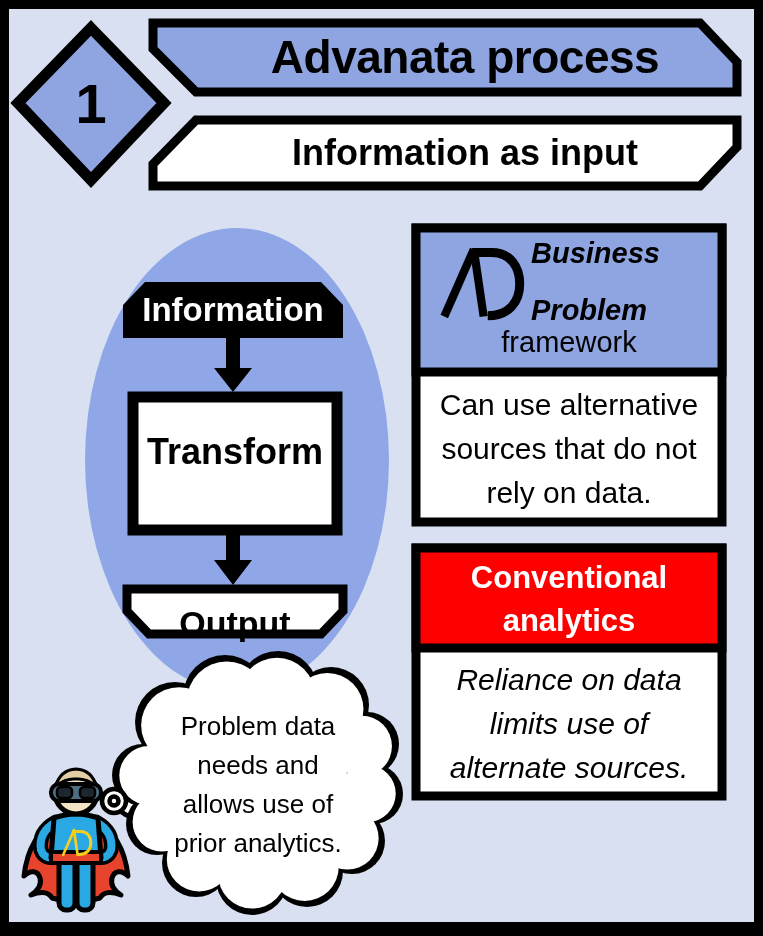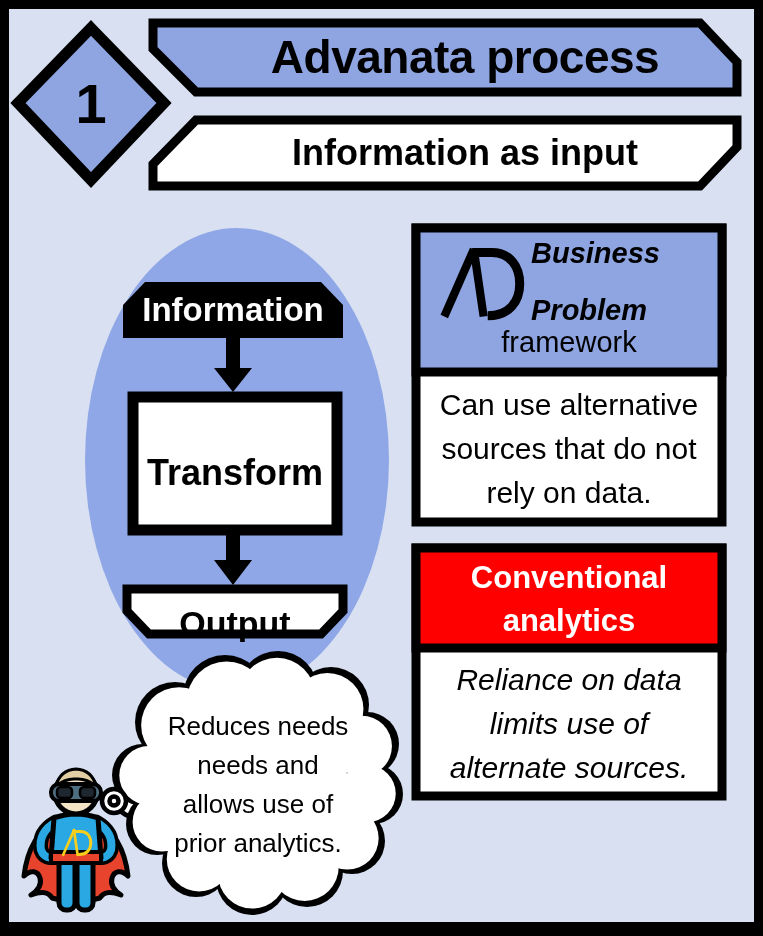--- a/index.html
+++ b/index.html
@@ -128,21 +128,21 @@
   </svg>
 
   <div class="t b step-txt" style="left:41px; top:62px; width:100px; height:82px;">1</div>
 
   <div class="t b title-txt" style="left:200px; top:20px; width:530px; height:74px;">Advanata process</div>
 
   <div class="t b subtitle-txt" style="left:200px; top:118px; width:530px; height:70px;">Information as input</div>
 
   <div class="t b w info-txt" style="left:123px; top:282px; width:220px; height:56px;">Information</div>
 
-  <div class="t b transform-txt" style="left:128px; top:401px; width:214px; height:143px;">Transform</div>
+  <div class="t b transform-txt" style="left:128px; top:380px; width:214px; height:143px;">Transform</div>
 
   <div class="t b output-txt" style="left:123px; top:585px; width:224px; height:52px;margin-top:12px;">Output</div>
 
   <div class="lines left b i brand-txt" style="left:531px; top:244px; width:190px; height:76px;">
     <div>Business</div>
     <div>Problem</div>
   </div>
   <div class="t framework-txt" style="left:426px; top:324px; width:286px; height:36px;">framework</div>
 
   <div class="lines card-body-txt" style="left:424px; top:382px; width:290px; height:134px;">
@@ -156,20 +156,20 @@
     <div>analytics</div>
   </div>
 
   <div class="lines i card-body-txt" style="left:424px; top:658px; width:290px; height:132px;align-items:center;">
     <div>Reliance on data</div>
     <div>limits use of</div>
     <div>alternate sources.</div>
   </div>
 
   <div class="lines cloud-txt" style="left:150px; top:706px; width:216px; height:158px;">
-    <div>Reduces needs</div>
+    <div>Problem data</div>
     <div>needs and</div>
     <div>allows use of</div>
     <div>prior analytics.</div>
   </div>
 
   <div class="frame"></div>
 </div>
 
 </body></html>

